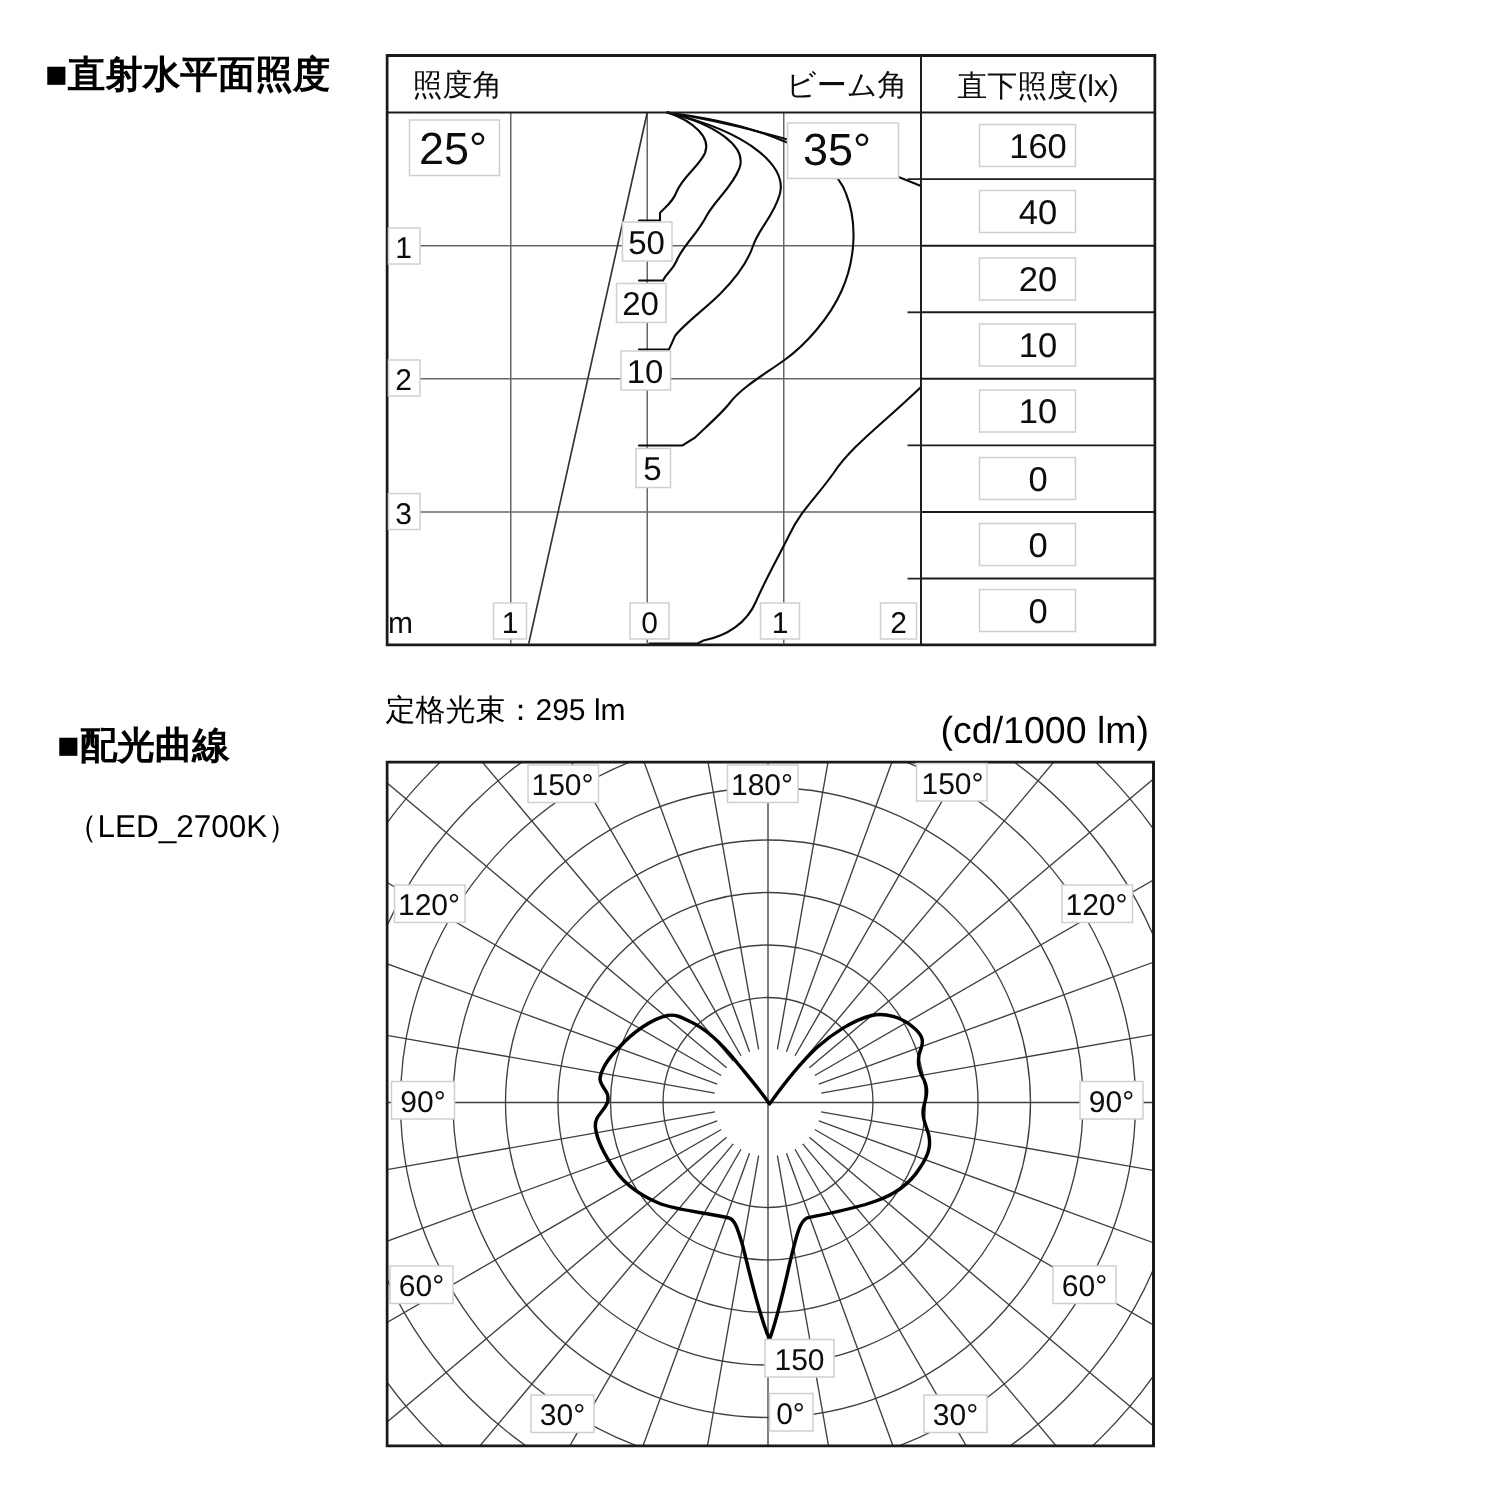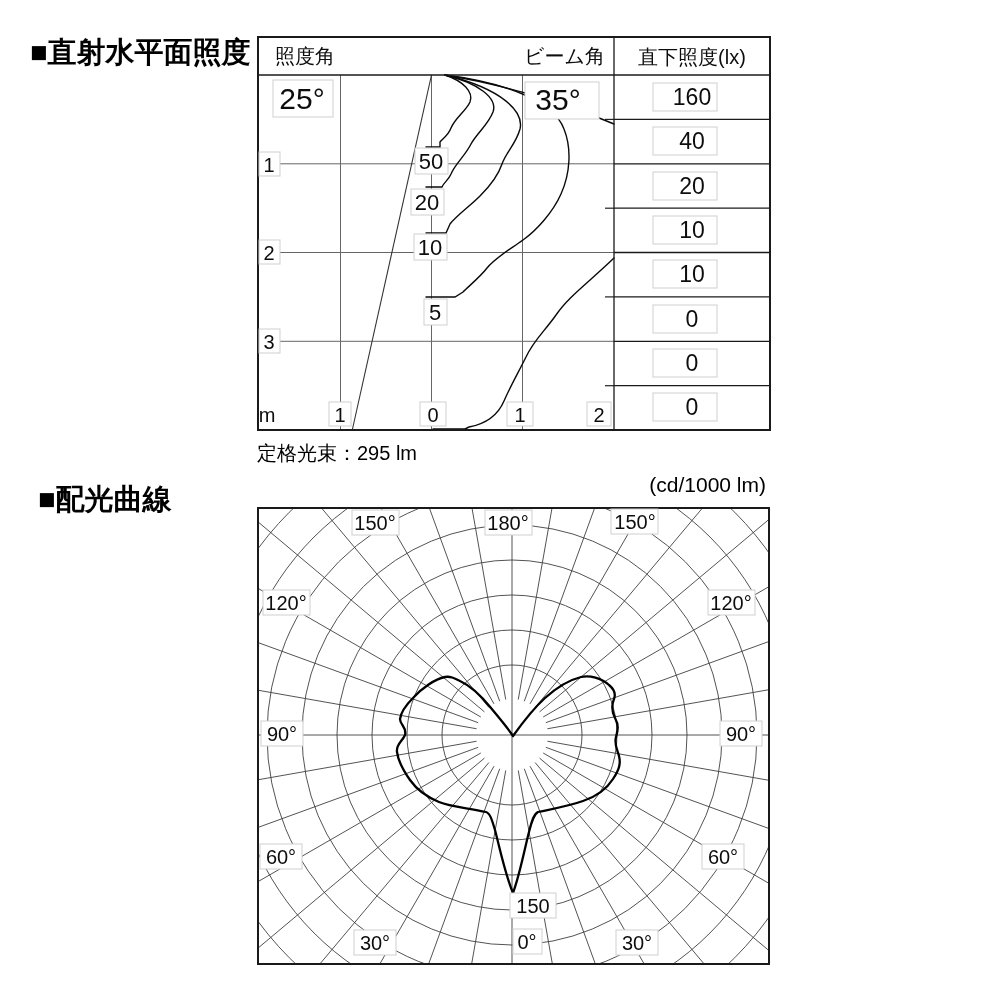--- a/index.html
+++ b/index.html
@@ -1,22 +1,22 @@
 <!DOCTYPE html>
 <html><head>
 <meta charset="utf-8">
 <style>
   html,body{margin:0;padding:0;background:#fff;}
   #page{position:relative;width:1000px;height:1000px;background:#ffffff;overflow:hidden;
         font-family:"Liberation Sans","DejaVu Sans",sans-serif;color:#111;}
   .abs{position:absolute;}
-  .sec-title{font-size:29px;font-weight:bold;color:#000;white-space:nowrap;}
+  .sec-title{font-size:25px;font-weight:bold;color:#000;white-space:nowrap;}
   .sub-title{font-size:21px;color:#000;white-space:nowrap;}
   .caption{font-size:20px;color:#000;white-space:nowrap;}
-  .unit{font-size:21px;color:#000;white-space:nowrap;text-align:right;}
+  .unit{font-size:25px;color:#000;white-space:nowrap;text-align:right;}
   svg text{fill:#0d0d0d;}
   .lblbox{fill:#ffffff;stroke:#cfcfcf;stroke-width:1;}
   .grid{stroke:#666;stroke-width:1;}
   .frame{stroke:#1a1a1a;fill:none;}
   .curve{stroke:#0a0a0a;fill:none;stroke-width:1.4;stroke-linecap:round;}
 </style>
 </head>
 <body>
 
 <div id="page">
@@ -116,23 +116,24 @@
     <text x="435" y="69" font-size="23" text-anchor="middle">160</text>
     <text x="435" y="113" font-size="23" text-anchor="middle">40</text>
     <text x="435" y="158" font-size="23" text-anchor="middle">20</text>
     <text x="435" y="202" font-size="23" text-anchor="middle">10</text>
     <text x="435" y="246" font-size="23" text-anchor="middle">10</text>
     <text x="435" y="291" font-size="23" text-anchor="middle">0</text>
     <text x="435" y="335" font-size="23" text-anchor="middle">0</text>
     <text x="435" y="379" font-size="23" text-anchor="middle">0</text>
   </svg>
 
-  <div class="abs caption" style="left:257px;top:440px;">定格光束：295 lm</div>
+  <div class="abs caption" style="left:257px;top:460px;">定格光束：295 lm</div>
 
   <div class="abs sec-title" style="left:38px;top:480px;">■配光曲線</div>
+  <div class="abs sub-title" style="left:44px;top:537px;">（LED_2700K）</div>
   <div class="abs unit" style="left:600px;top:473px;width:166px;">(cd/1000 lm)</div>
 
   <svg class="abs" style="left:257px;top:507px;" width="513" height="458" viewBox="0 0 513 458">
 
     <defs>
       <clipPath id="polarclip">
           <rect x="1.5" y="1.5" width="510" height="455"></rect>
         </clipPath>
     </defs>
 

